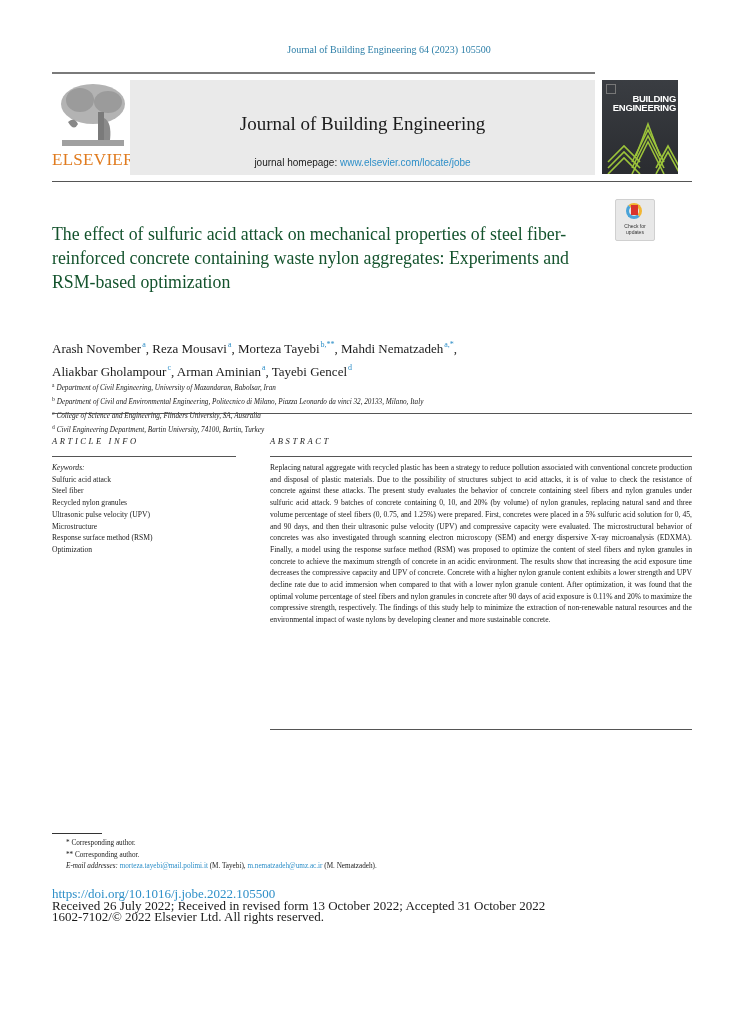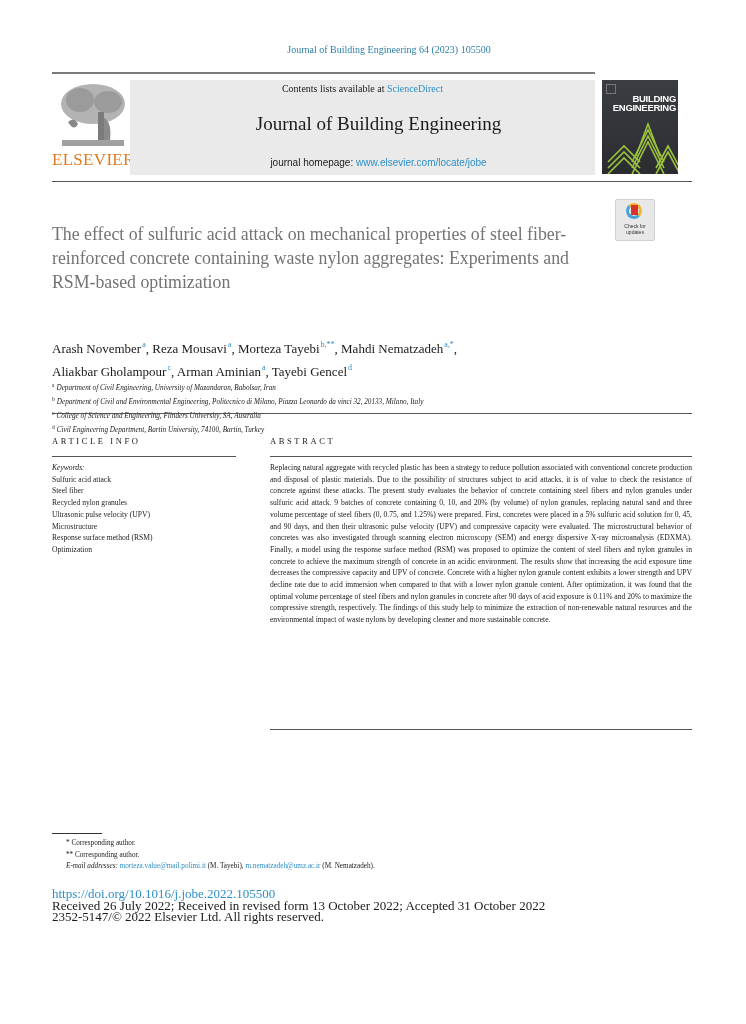--- a/index.html
+++ b/index.html
@@ -9,38 +9,38 @@
   .link { color: #2e8fc8; }
   .journal-ref { top: 44px; left: 0; width: 746px; text-align: center; font-size: 10px; color: #2d7fa8; font-family: "Liberation Serif", serif; padding-left: 16px; }
   .hrule-top { top: 72px; left: 52px; width: 543px; height: 2px; background: #7a7a7a; }
   .hrule-under-header { top: 181px; left: 52px; width: 640px; height: 1px; background: #555; }
   .logo { top: 80px; left: 52px; width: 82px; height: 96px; }
   .logo-tree { position: absolute; left: 6px; top: 2px; width: 70px; height: 68px; }
   .logo-text { position: absolute; left: 0; top: 70px; width: 82px; text-align: left; color: #e07b1f;
                font-family: "Liberation Serif", serif; font-size: 17px; letter-spacing: 0.3px; }
   .header-box { top: 80px; left: 130px; width: 465px; height: 95px; background: #eaeaea; }
   .contents-line { position: absolute; top: 3px; left: 0; width: 100%; text-align: center; font-size: 10px; font-family: "Liberation Serif", serif; }
-  .journal-title { position: absolute; top: 33px; left: 0; width: 100%; text-align: center; font-size: 19px; font-family: "Liberation Serif", serif; padding-left: 16px; }
-  .homepage-line { position: absolute; top: 77px; left: 0; width: 100%; text-align: center; font-size: 10px; font-family: "Liberation Sans", sans-serif; padding-left: 16px; }
+  .journal-title { position: absolute; top: 33px; left: 0; width: 100%; text-align: center; font-size: 19px; font-family: "Liberation Serif", serif; }
+  .homepage-line { position: absolute; top: 77px; left: 0; width: 100%; text-align: center; font-size: 10px; font-family: "Liberation Sans", sans-serif; }
   .cover { top: 80px; left: 602px; width: 76px; height: 94px; background: linear-gradient(180deg,#3a3d42 0%,#2a2c30 100%); overflow: hidden; }
   .cover-title { position: absolute; top: 14px; right: 2px; text-align: right; color: #fff; font-family: "Liberation Sans", sans-serif; font-weight: bold; font-size: 9.5px; line-height: 9px; letter-spacing: -0.3px; }
   .cover-small { position: absolute; top: 4px; left: 4px; width: 8px; height: 8px; border: 1px solid #777; }
   .cover-art { position: absolute; left: 0; bottom: 0; width: 76px; height: 56px; }
   .crossmark { top: 199px; left: 615px; width: 38px; height: 40px; background: #e8e8e8; border: 1px solid #d0d0d0; border-radius: 2px; }
   .cm-circle { position: absolute; left: 10px; top: 3px; width: 16px; height: 16px; border-radius: 50%;
                border: 3px solid #f2b632; border-left-color: #4aa3d8; border-bottom-color: #4aa3d8; box-sizing: border-box; }
   .cm-flag { position: absolute; left: 15px; top: 5px; width: 7px; height: 10px; background: #d9342b; }
   .cm-text { position: absolute; left: 0; top: 23px; width: 38px; text-align: center; font-size: 5px; line-height: 6px; font-family: "Liberation Sans", sans-serif; color: #333; }
-  .title { top: 222px; left: 52px; width: 560px; font-size: 17.8px; line-height: 24px; font-family: "Liberation Serif", serif; color: #737373; }
+  .title { top: 222px; left: 52px; width: 560px; font-size: 17.8px; line-height: 24px; font-family: "Liberation Serif", serif; color: #14532d; }
   .authors { top: 335px; left: 52px; width: 640px; font-size: 13px; line-height: 19px; font-family: "Liberation Serif", serif; }
   .authors sup { color: #2e8fc8; font-size: 8px; vertical-align: 6px; margin-left: 1px; }
   .affils { top: 380px; left: 52px; width: 640px; font-size: 7.2px; line-height: 11px; font-style: italic; font-family: "Liberation Serif", serif; }
   .affils sup { font-style: normal; font-size: 5.5px; vertical-align: 3px; margin-right: 2px; }
   .hrule-mid { top: 413px; left: 52px; width: 640px; height: 1px; background: #555; }
-  .sec-head { font-size: 8.5px; letter-spacing: 2.6px; font-family: "Liberation Serif", serif; }
+  .sec-head { font-size: 8.5px; letter-spacing: 2.6px; font-family: "Liberation Serif", serif; font-style: italic; }
   .ai-head { top: 436px; left: 52px; }
   .ab-head { top: 436px; left: 270px; }
   .ai-rule { top: 456px; left: 52px; width: 184px; height: 1px; background: #555; }
   .ab-rule { top: 456px; left: 270px; width: 422px; height: 1px; background: #555; }
   .keywords { top: 462px; left: 52px; width: 200px; font-size: 7.6px; line-height: 11.7px; font-family: "Liberation Serif", serif; }
   .keywords .kw-label { font-style: italic; }
   .abstract { top: 462px; left: 270px; width: 422px; font-size: 7.6px; line-height: 11.7px; text-align: justify; font-family: "Liberation Serif", serif; }
   .ab-bottom { top: 729px; left: 270px; width: 422px; height: 1px; background: #555; }
   .fn-rule { top: 833px; left: 52px; width: 50px; height: 1px; background: #333; }
   .footnotes { top: 838px; left: 66px; width: 600px; font-size: 7.2px; line-height: 11.5px; font-family: "Liberation Serif", serif; }
@@ -60,23 +60,20 @@
     <ellipse cx="50" cy="20" rx="14" ry="11" fill="#8a8a8a" opacity="0.6"></ellipse>
     <rect x="40" y="30" width="6" height="30" fill="#7a7a7a"></rect>
     <path d="M10 40 q6 -6 10 2 q-4 8 -10 -2z" fill="#888"></path>
     <path d="M46 36 q8 4 6 22 l-6 0z" fill="#8a8a8a"></path>
     <rect x="4" y="58" width="62" height="6" fill="#a0a0a0"></rect>
   </svg>
   <div class="logo-text">ELSEVIER</div>
 </div>
 
 <div class="abs header-box">
-  <div class="contents-line">
-    <span>Contents lists available at </span><span class="link">ScienceDirect</span>
-  </div>
   <div class="journal-title">Journal of Building Engineering</div>
   <div class="homepage-line">
     <span>journal homepage: </span><span class="link">www.elsevier.com/locate/jobe</span>
   </div>
 </div>
 
 <div class="abs cover">
   <div class="cover-small"></div>
   <div class="cover-title">
     <div>BUILDING</div>
@@ -143,21 +140,21 @@
 <div class="abs ab-rule"></div>
 <div class="abs abstract">Replacing natural aggregate with recycled plastic has been a strategy to reduce pollution associated with conventional concrete production and disposal of plastic materials. Due to the possibility of structures subject to acid attacks, it is of value to check the resistance of concrete against these attacks. The present study evaluates the behavior of concrete containing steel fibers and nylon granules under sulfuric acid attack. 9 batches of concrete containing 0, 10, and 20% (by volume) of nylon granules, replacing natural sand and three volume percentage of steel fibers (0, 0.75, and 1.25%) were prepared. First, concretes were placed in a 5% sulfuric acid solution for 0, 45, and 90 days, and then their ultrasonic pulse velocity (UPV) and compressive capacity were evaluated. The microstructural behavior of concretes was also investigated through scanning electron microscopy (SEM) and energy dispersive X-ray microanalysis (EDXMA). Finally, a model using the response surface method (RSM) was proposed to optimize the content of steel fibers and nylon granules in concrete to achieve the maximum strength of concrete in an acidic environment. The results show that increasing the acid exposure time decreases the compressive capacity and UPV of concrete. Concrete with a higher nylon granule content exhibits a lower strength and UPV decline rate due to acid immersion when compared to that with a lower nylon granule content. After optimization, it was found that the optimal volume percentage of steel fibers and nylon granules in concrete after 90 days of acid exposure is 0.11% and 20% to maximize the compressive strength, respectively. The findings of this study help to minimize the extraction of non-renewable natural resources and the environmental impact of waste nylons by developing cleaner and more sustainable concrete.</div>
 <div class="abs ab-bottom"></div>
 
 <div class="abs fn-rule"></div>
 <div class="abs footnotes">
   <div>* Corresponding author.</div>
   <div>** Corresponding author.</div>
   <div>
     <span class="em">E-mail addresses:</span>
-    <span class="link">morteza.value@mail.polimi.it</span><span> (M. Tayebi), </span><span class="link">m.nematzadeh@umz.ac.ir</span><span> (M. Nematzadeh).</span>
+    <span class="link">morteza.tayebi@mail.polimi.it</span><span> (M. Tayebi), </span><span class="link">m.nematzadeh@umz.ac.ir</span><span> (M. Nematzadeh).</span>
   </div>
 </div>
 
 <div class="abs pubinfo">
   <div class="link">https://doi.org/10.1016/j.jobe.2022.105500</div>
   <div>Received 26 July 2022; Received in revised form 13 October 2022; Accepted 31 October 2022</div>
-  <div>2352-5147/© 2022 Elsevier Ltd. All rights reserved.</div>
+  <div>1602-7102/© 2022 Elsevier Ltd. All rights reserved.</div>
 </div>
 
 </body></html>

